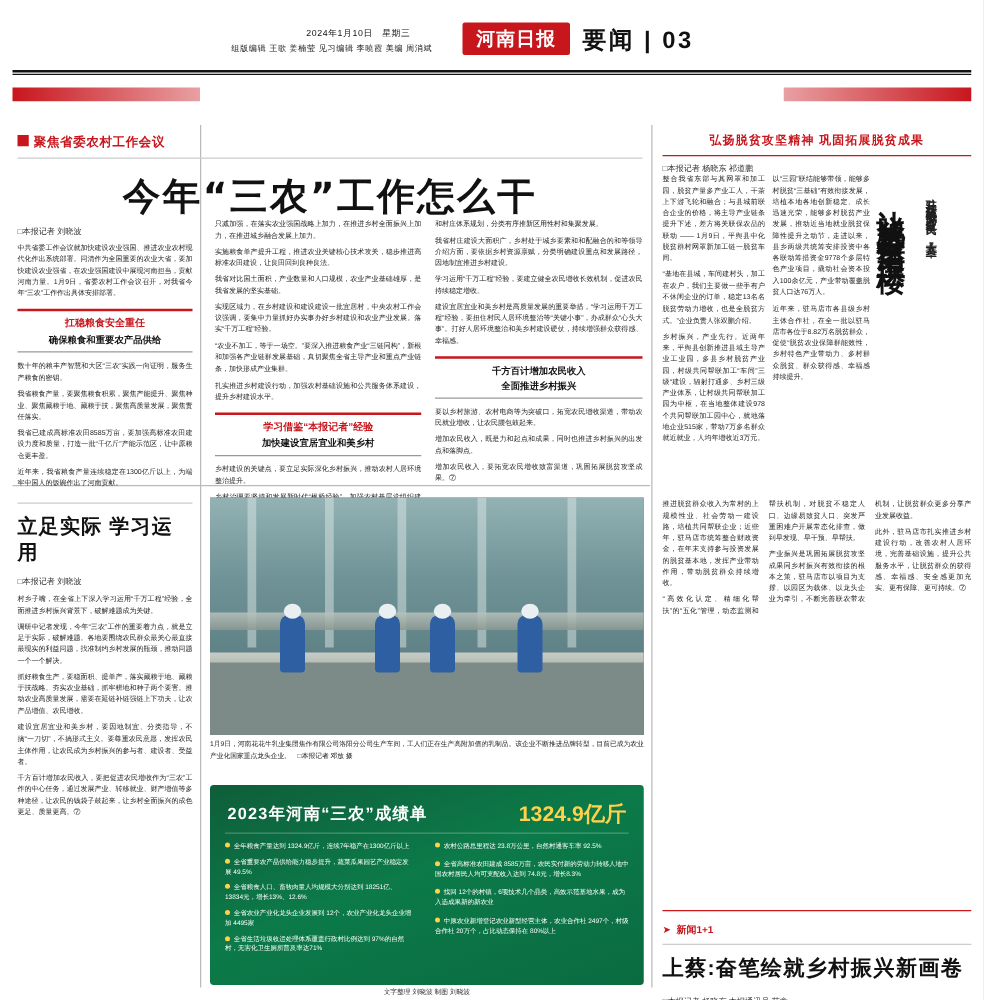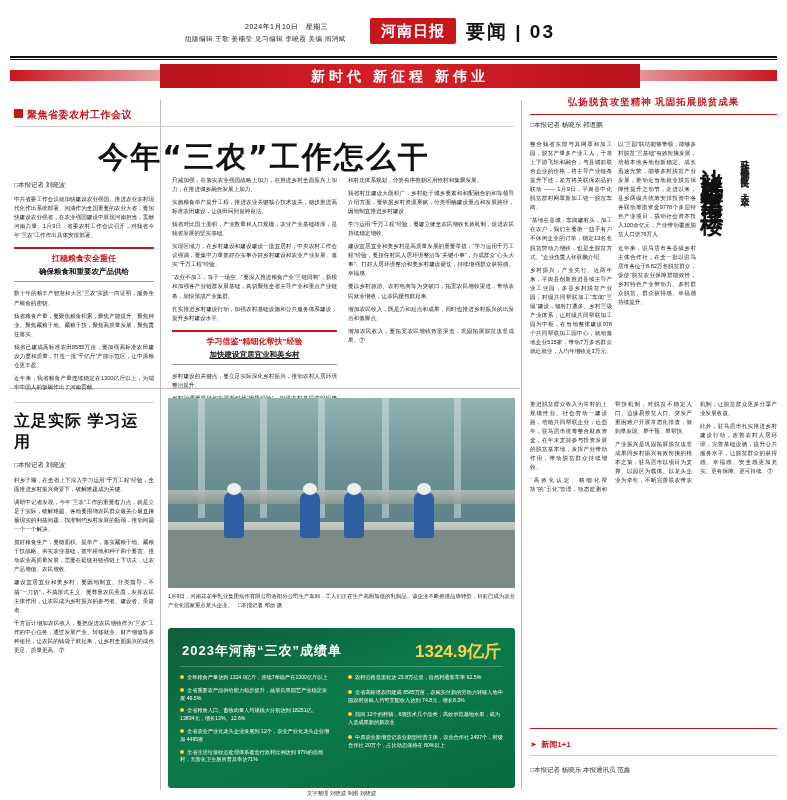--- a/index.html
+++ b/index.html
@@ -89,23 +89,20 @@
 
   <div class="masthead">
     <div class="mast-date">2024年1月10日　星期三</div>
     <div class="mast-credits">组版编辑 王歌  姜楠莹  见习编辑 李曉霞  美编 周消斌</div>
     <div class="logo-box">河南日报</div>
     <div class="mast-section">要闻 | 03</div>
     <div class="mast-rule"></div>
     <div class="mast-rule2"></div>
     <div class="mast-bar-l"></div>
     <div class="mast-bar-r"></div>
-    <div class="mast-bar">
-      <span>新时代 新征程 新伟业</span>
-    </div>
   </div>
 
   <div class="vrule" style="left:160px;top:100px;height:690px;"></div>
   <div class="vrule" style="left:521px;top:100px;height:690px;"></div>
   <div class="vrule" style="left:10px;top:388px;width:510px;height:1px;"></div>
 
   <div class="col" style="left:14px;top:175px;width:140px;">
     <div class="byline">□本报记者 刘晓波</div>
     <div class="body-col" style="margin-top:5px;">
       <p style="margin:0 0 4px 0;">中共省委工作会议就加快建设农业强国、推进农业农村现代化作出系统部署。问清作为全国重要的农业大省，要加快建设农业强省，在农业强国建设中展现河南担当，贡献河南力量。1月9日，省委农村工作会议召开，对我省今年“三农”工作作出具体安排部署。</p>
@@ -138,35 +135,41 @@
   <div class="col" style="left:172px;top:104px;width:165px;">
     <div class="body-col" style="margin-top:72px;">
       <p style="margin:0 0 4px 0;">只减加强，在落实农业强国战略上加力，在推进乡村全面振兴上加力，在推进城乡融合发展上加力。</p>
       <p style="margin:0 0 4px 0;">实施粮食单产提升工程，推进农业关键核心技术攻关，稳步推进高标准农田建设，让良田回到良种良法。</p>
       <p style="margin:0 0 4px 0;">我省对比国土面积，产业数量和人口规模，农业产业基础雄厚，是我省发展的坚实基础。</p>
       <p style="margin:0 0 4px 0;">实现区域力，在乡村建设和建设建设一批宜居村，中央农村工作会议强调，要集中力量抓好办实事办好乡村建设和农业产业发展。落实“千万工程”经验。</p>
       <p style="margin:0 0 4px 0;">“农业不加工，等于一场空。”要深入推进粮食产业“三链同构”，新根和加强各产业链群发展基础，真切聚焦全省主导产业和重点产业链条，加快形成产业集群。</p>
       <p style="margin:0 0 4px 0;">扎实推进乡村建设行动，加强农村基础设施和公共服务体系建设，提升乡村建设水平。</p>
       <div style="margin:7px 0;">
         <div class="hr-red"></div>
-        <div class="sub-red" style="margin:4px 0 1px;">学习借鉴“精细化帮扶”经验</div>
-        <div class="sub-dark" style="margin-bottom:4px;text-decoration:underline;">加快建设宜居宜业和美乡村</div>
+        <div class="sub-red" style="margin:4px 0 1px;">学习借鉴“本报记者”经验</div>
+        <div class="sub-dark" style="margin-bottom:4px;">加快建设宜居宜业和美乡村</div>
         <div class="hr-thin"></div>
       </div>
       <p style="margin:0 0 4px 0;">乡村建设的关键点，要立足实际深化乡村振兴，推动农村人居环境整治提升。</p>
       <p style="margin:0 0 4px 0;">乡村治理要坚持和发展新时代“枫桥经验”，加强农村基层党组织建设，提高乡村善治水平。</p>
     </div>
   </div>
 
   <div class="col" style="left:348px;top:104px;width:166px;">
     <div class="body-col" style="margin-top:72px;">
       <p style="margin:0 0 4px 0;">和村庄体系规划，分类有序推新区用性村和集聚发展。</p>
       <p style="margin:0 0 4px 0;">我省村庄建设大面积广，乡村处于城乡要素和和配融合的和等领导介绍方面，要依据乡村资源禀赋，分类明确建设重点和发展路径，因地制宜推进乡村建设。</p>
       <p style="margin:0 0 4px 0;">学习运用“千万工程”经验，要建立健全农民增收长效机制，促进农民持续稳定增收。</p>
       <p style="margin:0 0 4px 0;">建设宜居宜业和美乡村是高质量发展的重要举措，“学习运用千万工程”经验，要扭住村民人居环境整治等“关键小事”，办成群众“心头大事”。打好人居环境整治和美乡村建设硬仗，持续增强群众获得感、幸福感。</p>
+      <div style="margin:7px 0;">
+        <div class="hr-red"></div>
+        <div class="sub-dark" style="margin:4px 0 0;">千方百计增加农民收入</div>
+        <div class="sub-dark" style="margin-bottom:4px;">全面推进乡村振兴</div>
+        <div class="hr-thin"></div>
+      </div>
       <p style="margin:0 0 4px 0;">要以乡村旅游、农村电商等为突破口，拓宽农民增收渠道，带动农民就业增收，让农民腰包鼓起来。</p>
       <p style="margin:0 0 4px 0;">增加农民收入，既是力和起点和成果，同时也推进乡村振兴的出发点和落脚点。</p>
       <p style="margin:0 0 4px 0;">增加农民收入，要拓宽农民增收致富渠道，巩固拓展脱贫攻坚成果。⑦</p>
     </div>
   </div>
 
   <div class="col" style="left:14px;top:398px;width:140px;">
     <div style="height:1px;background:#ccc;margin:4px 0 8px 0;"></div>
     <div class="note-title">立足实际 学习运用</div>
     <div class="byline" style="margin-top:8px;">□本报记者 刘晓波</div>
@@ -211,21 +214,21 @@
 
     <div style="position:absolute;left:180px;top:46px;width:155px;">
       <div class="info-li" style="margin-bottom:7px;"><span class="bullet"></span><span>农村公路总里程达 23.8万公里，自然村通客车率 92.5%</span></div>
       <div class="info-li" style="margin-bottom:7px;"><span class="bullet"></span><span>全省高标准农田建成 8585万亩，农民实付新的劳动力转移人地中国农村居民人均可支配收入达到 74.8元，增长8.3%</span></div>
       <div class="info-li" style="margin-bottom:7px;"><span class="bullet"></span><span>找回 12个的村镇，6项技术几个品类，高效示范基地水果，成为入选成果新的新农业</span></div>
       <div class="info-li" style="margin-bottom:7px;"><span class="bullet"></span><span>中原农业新增登记农业新型经营主体，农业合作社 2497个，村级合作社 20万个，占比动态保持在 80%以上</span></div>
     </div>
   </div>
   <div class="info-credit">文字整理 刘晓波 制图 刘晓波</div>
 
-  <div class="col" style="left:530px;top:96px;width:247px;">
+  <div class="col" style="left:530px;top:106px;width:247px;">
     <div class="r-head">弘扬脱贫攻坚精神 巩固拓展脱贫成果</div>
     <div style="height:1px;background:#c8161d;margin:5px 0 6px 0;"></div>
     <div class="byline">□本报记者 杨晓东 祁道鹏</div>
   </div>
 
   <div style="position:absolute;left:700px;top:150px;height:230px;">
     <span class="vtitle">让脱贫群众生活更上一层楼</span>
   </div>
   <div style="position:absolute;left:738px;top:152px;height:180px;">
     <span class="vtitle-sm">驻马店统筹做好产业富民“大文章”</span>
@@ -254,16 +257,17 @@
     </div>
   </div>
 
   <div style="position:absolute;left:530px;top:728px;width:247px;">
     <div style="height:1px;background:#c8161d;margin-bottom:4px;"></div>
     <div>
       <span style="color:#c8161d;font-size:8px;">➤</span>
       <span class="news11">新闻1+1</span>
     </div>
     <div style="height:1px;background:#ccc;margin:4px 0 8px 0;"></div>
+    <div class="bot-title">上蔡:奋笔绘就乡村振兴新画卷</div>
     <div class="byline" style="margin-top:10px;text-align:left;">□本报记者 杨晓东 本报通讯员 范鑫</div>
   </div>
 
 </div>
 
 </body></html>

